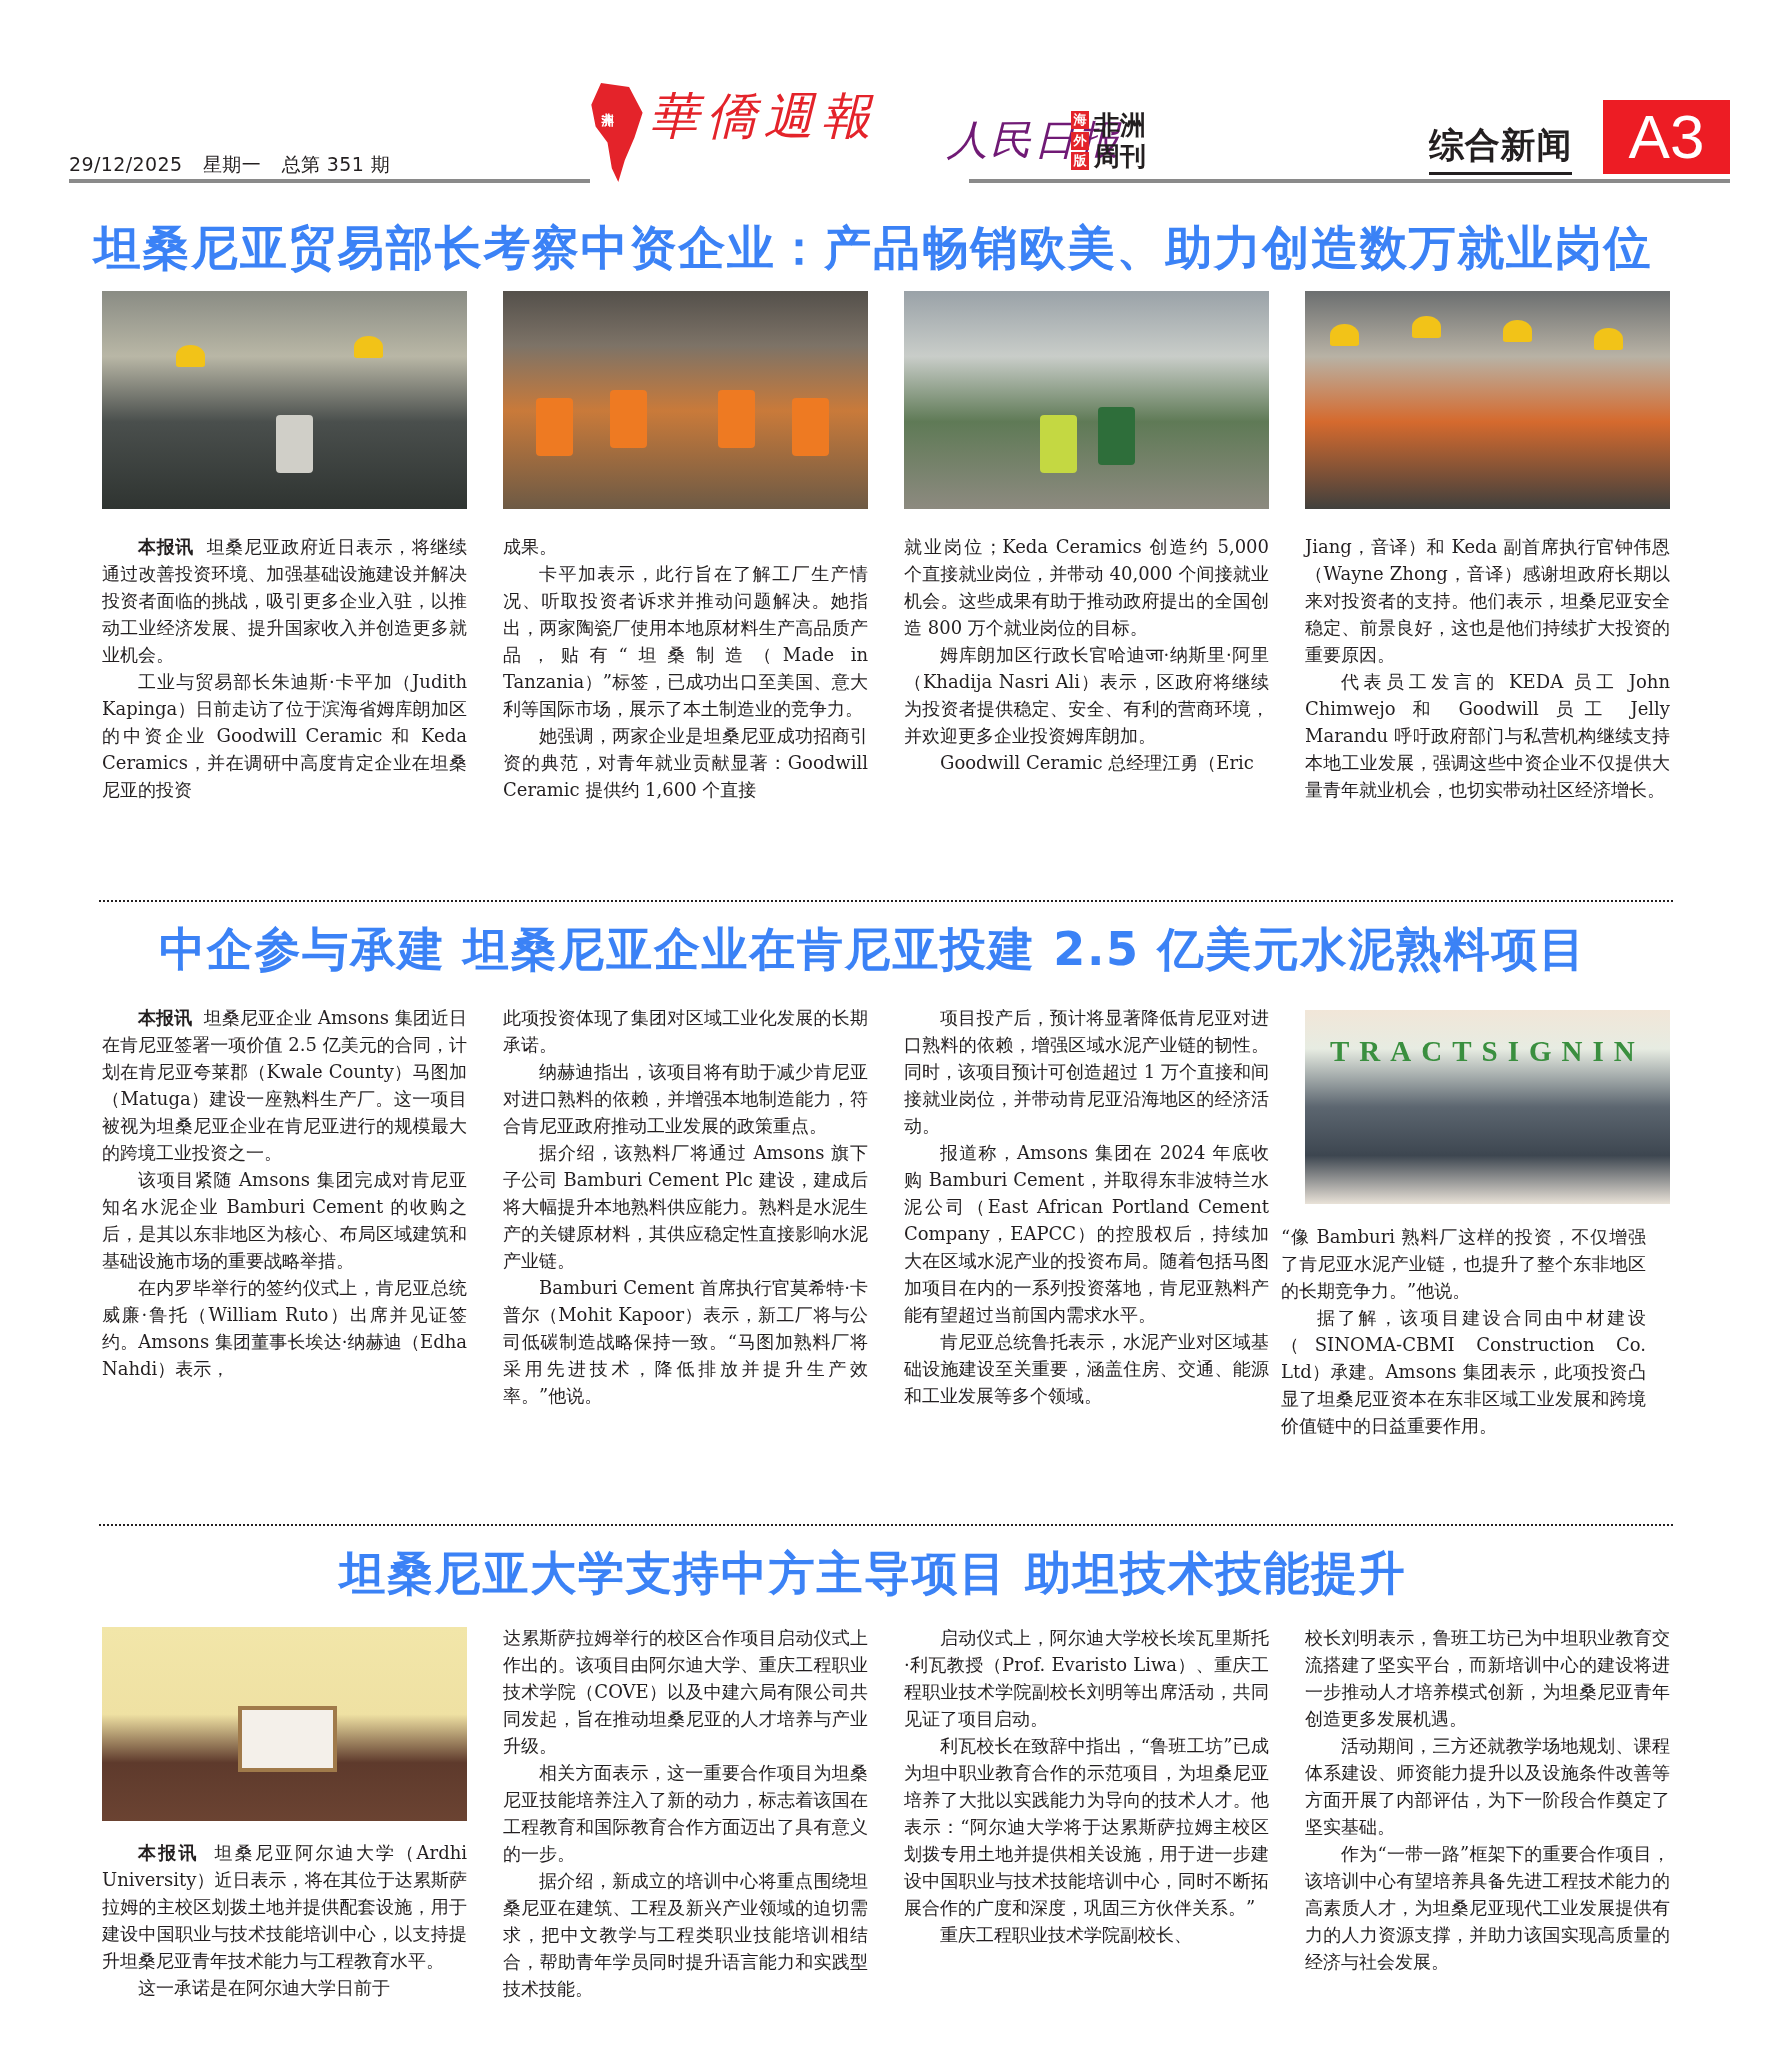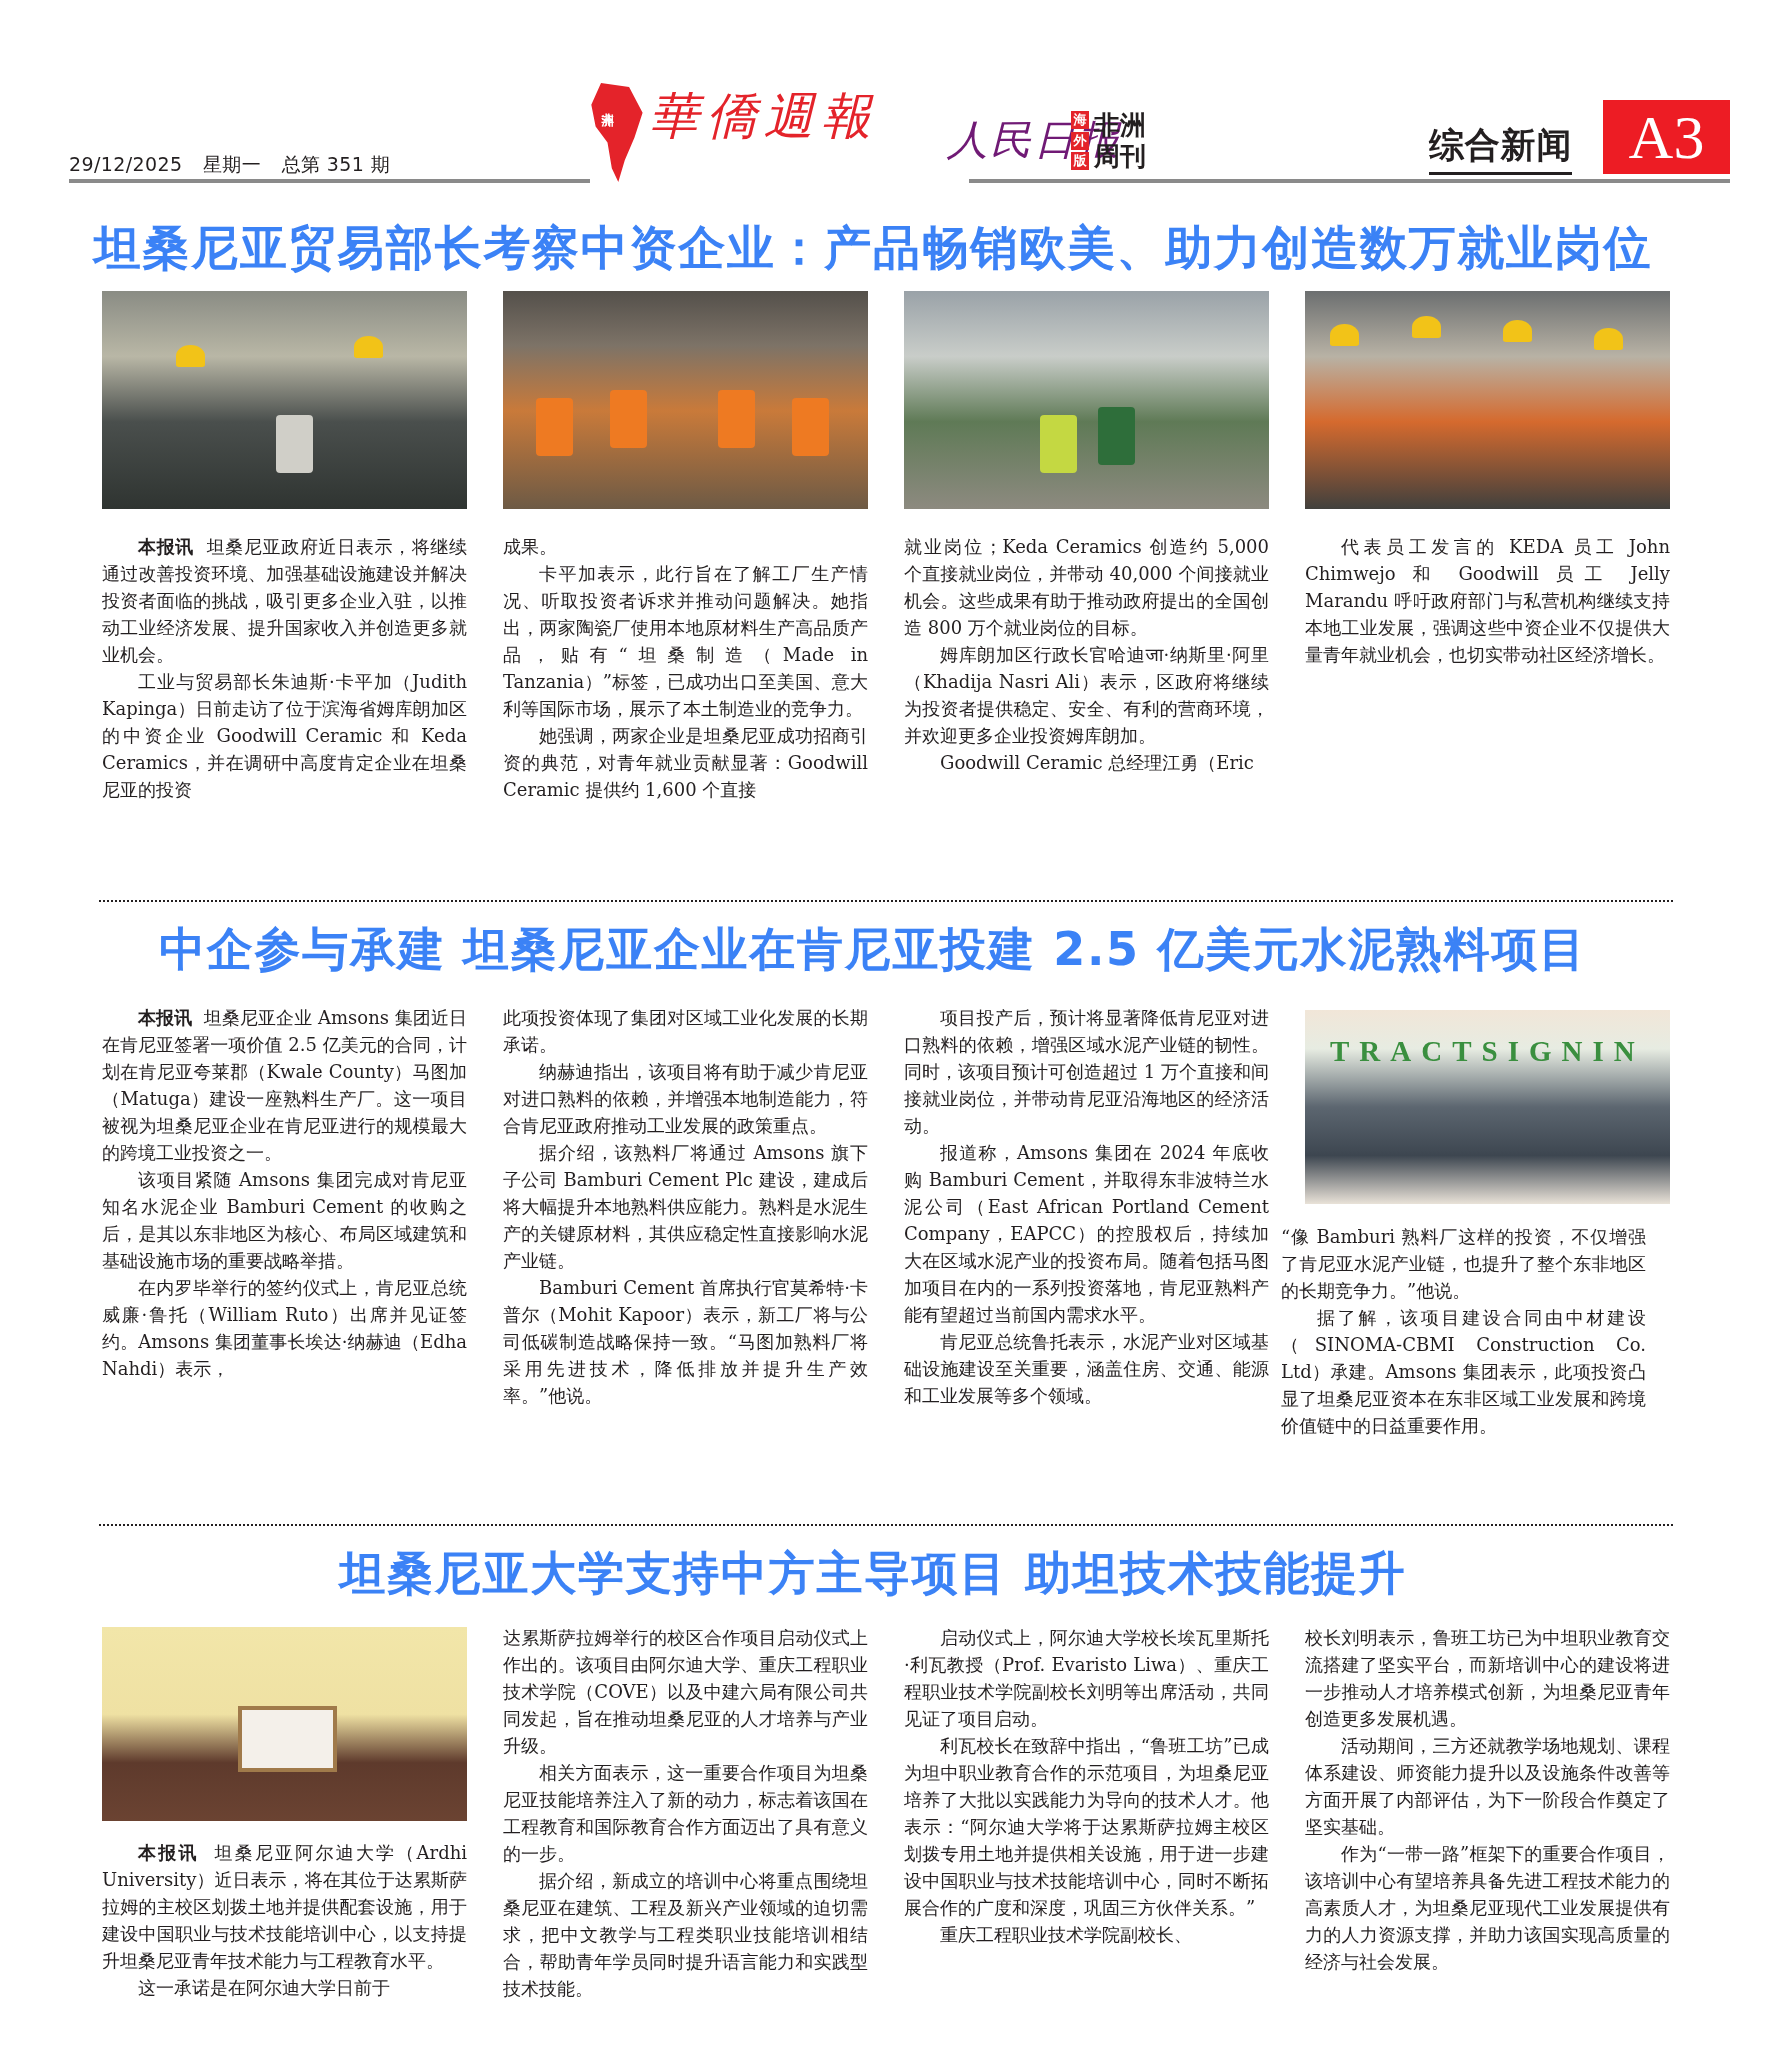--- a/index.html
+++ b/index.html
@@ -55,21 +55,21 @@
     font-family: "DejaVu Sans", sans-serif; font-weight: bold; font-size: 26px; line-height: 31px;
   }
 
   .section-name {
     left: 1429px; top: 122px; font-family: "DejaVu Sans", sans-serif; font-weight: bold;
     font-size: 35px; color: #231f20; letter-spacing: 0.8px; white-space: nowrap;
     border-bottom: 3.3px solid #231f20; padding-bottom: 3.3px;
   }
   .page-badge {
     left: 1603px; top: 100px; width: 127px; height: 74px; background: #ed1c24;
-    color: #ffffff; font-family: Liberation Serif, serif; font-size: 62px;
+    color: #ffffff; font-family: Liberation Sans, sans-serif; font-size: 62px;
     text-align: center; line-height: 74px;
   }
 
   
   .headline {
     left: 0; width: 1746px; text-align: center; white-space: nowrap;
     font-family: "DejaVu Serif", serif; font-weight: bold; color: #3b82f6;
   }
   .h1 { top: 217px; font-size: 47px; letter-spacing: 1.7px; }
   .h2 { top: 919px; font-size: 46px; letter-spacing: 1.7px; font-family: "DejaVu Sans", sans-serif; }
@@ -159,20 +159,21 @@
   <p class="noindent">成果。</p>
   <p>卡平加表示，此行旨在了解工厂生产情况、听取投资者诉求并推动问题解决。她指出，两家陶瓷厂使用本地原材料生产高品质产品，贴有“坦桑制造（Made in Tanzania）”标签，已成功出口至美国、意大利等国际市场，展示了本土制造业的竞争力。</p>
   <p>她强调，两家企业是坦桑尼亚成功招商引资的典范，对青年就业贡献显著：Goodwill Ceramic 提供约 1,600 个直接</p>
 </div>
 <div class="col" style="left:904px;top:533px;width:365px;">
   <p class="noindent">就业岗位；Keda Ceramics 创造约 5,000 个直接就业岗位，并带动 40,000 个间接就业机会。这些成果有助于推动政府提出的全国创造 800 万个就业岗位的目标。</p>
   <p>姆库朗加区行政长官哈迪जा·纳斯里·阿里（Khadija Nasri Ali）表示，区政府将继续为投资者提供稳定、安全、有利的营商环境，并欢迎更多企业投资姆库朗加。</p>
   <p>Goodwill Ceramic 总经理江勇（Eric</p>
 </div>
 <div class="col" style="left:1305px;top:533px;width:365px;">
+  <p class="noindent">Jiang，音译）和 Keda 副首席执行官钟伟恩（Wayne Zhong，音译）感谢坦政府长期以来对投资者的支持。他们表示，坦桑尼亚安全稳定、前景良好，这也是他们持续扩大投资的重要原因。</p>
   <p>代表员工发言的 KEDA 员工 John Chimwejo 和 Goodwill 员工 Jelly Marandu 呼吁政府部门与私营机构继续支持本地工业发展，强调这些中资企业不仅提供大量青年就业机会，也切实带动社区经济增长。</p>
 </div>
 
 <div class="abs dotted-rule" style="top:900px;"></div>
 
 <div class="abs headline h2">中企参与承建 坦桑尼亚企业在肯尼亚投建 2.5 亿美元水泥熟料项目</div>
 
 <div class="col" style="left:102px;top:1004px;width:365px;">
   <p><span class="lead-tag">本报讯</span>&nbsp;&nbsp;<span>坦桑尼亚企业 Amsons 集团近日在肯尼亚签署一项价值 2.5 亿美元的合同，计划在肯尼亚夸莱郡（Kwale County）马图加（Matuga）建设一座熟料生产厂。这一项目被视为坦桑尼亚企业在肯尼亚进行的规模最大的跨境工业投资之一。</span></p>
   <p>该项目紧随 Amsons 集团完成对肯尼亚知名水泥企业 Bamburi Cement 的收购之后，是其以东非地区为核心、布局区域建筑和基础设施市场的重要战略举措。</p>

